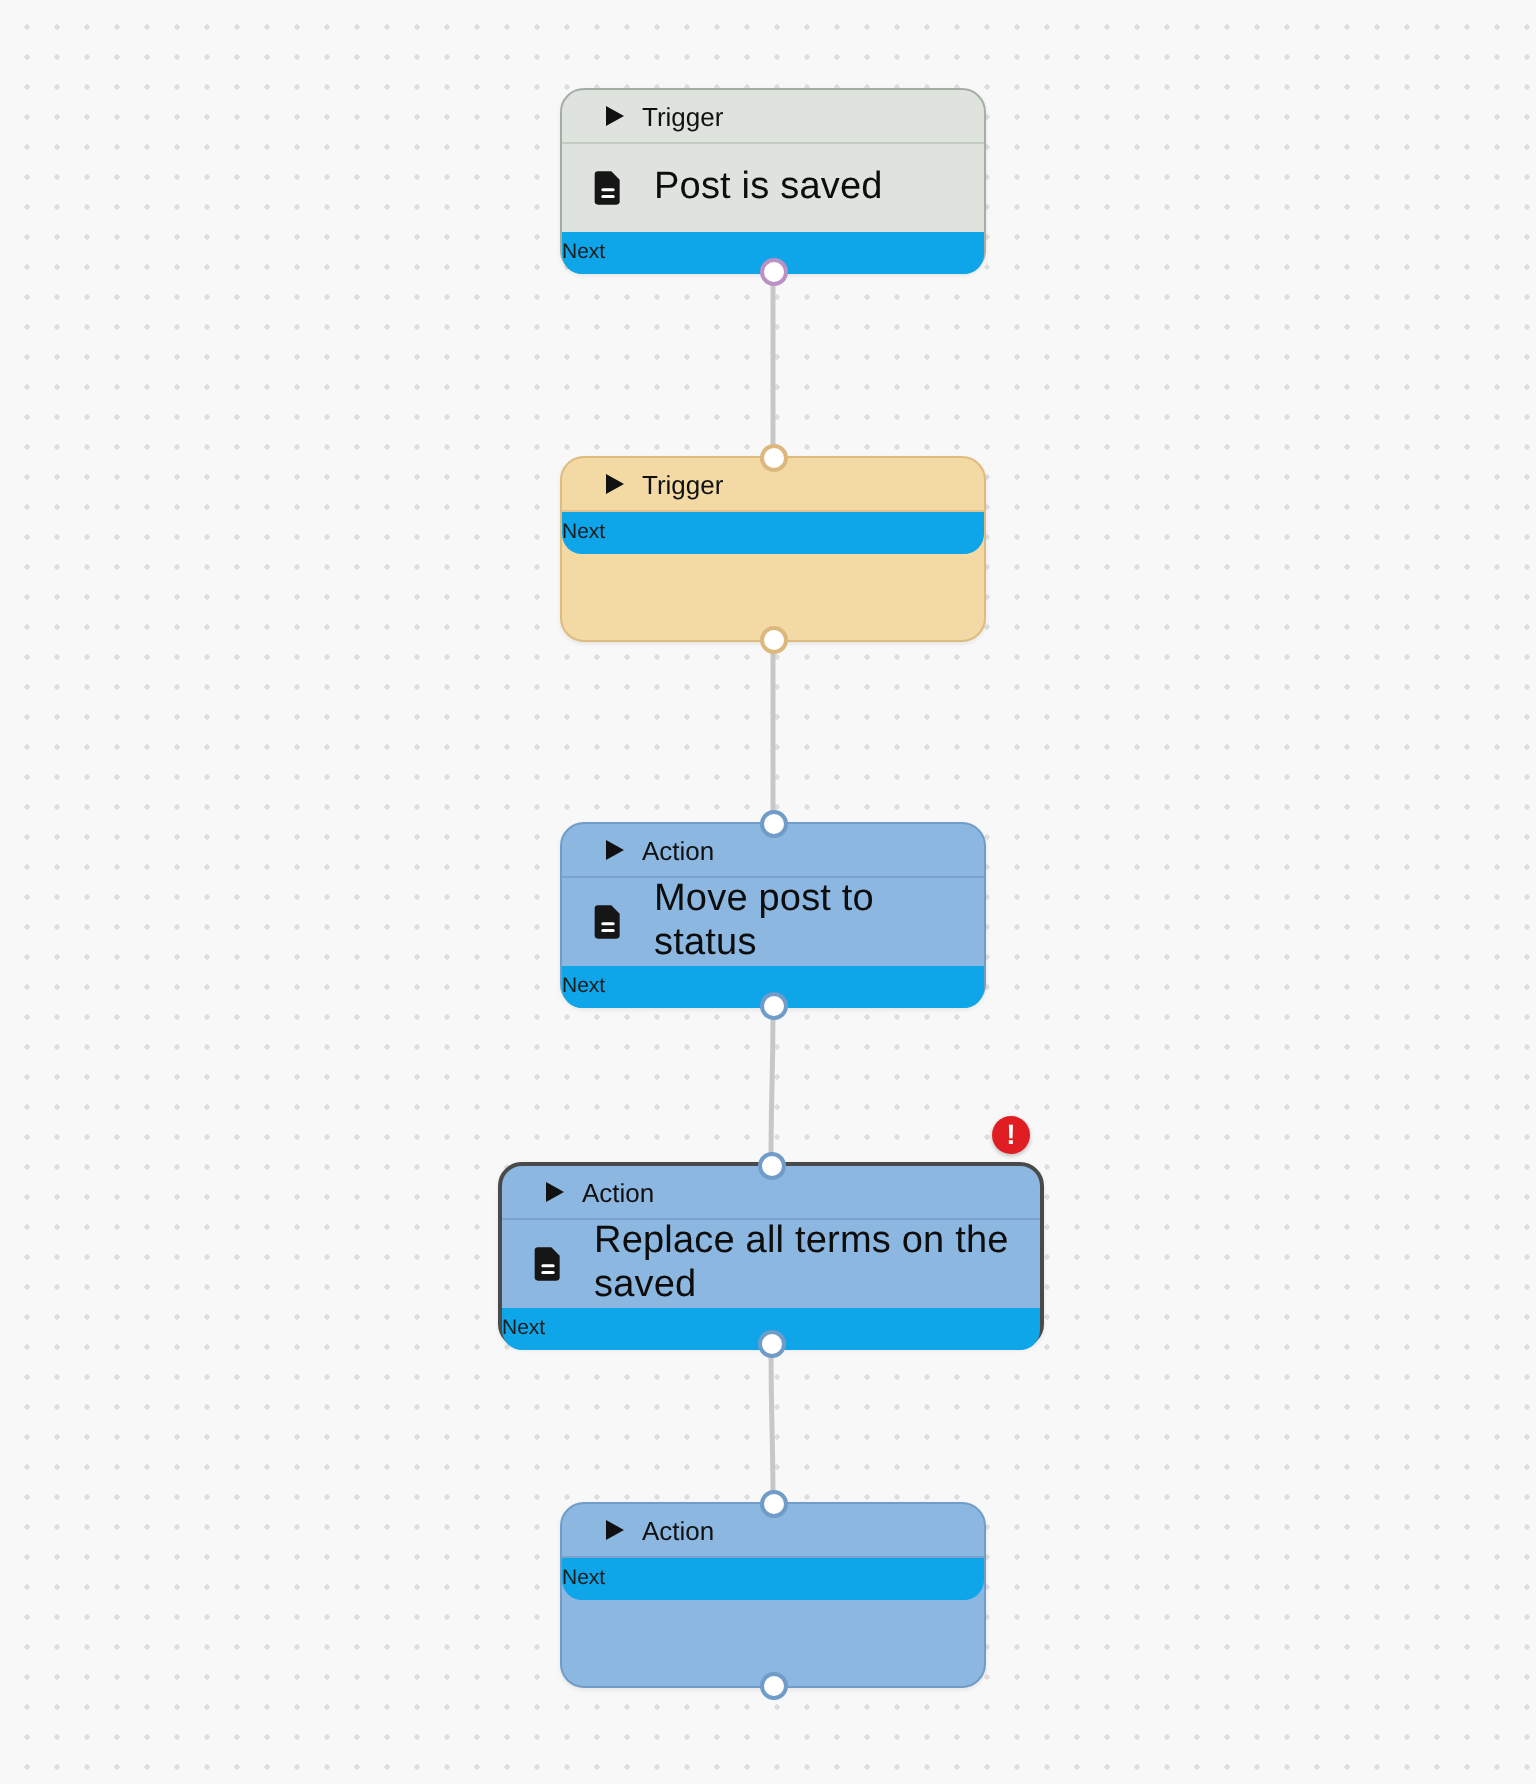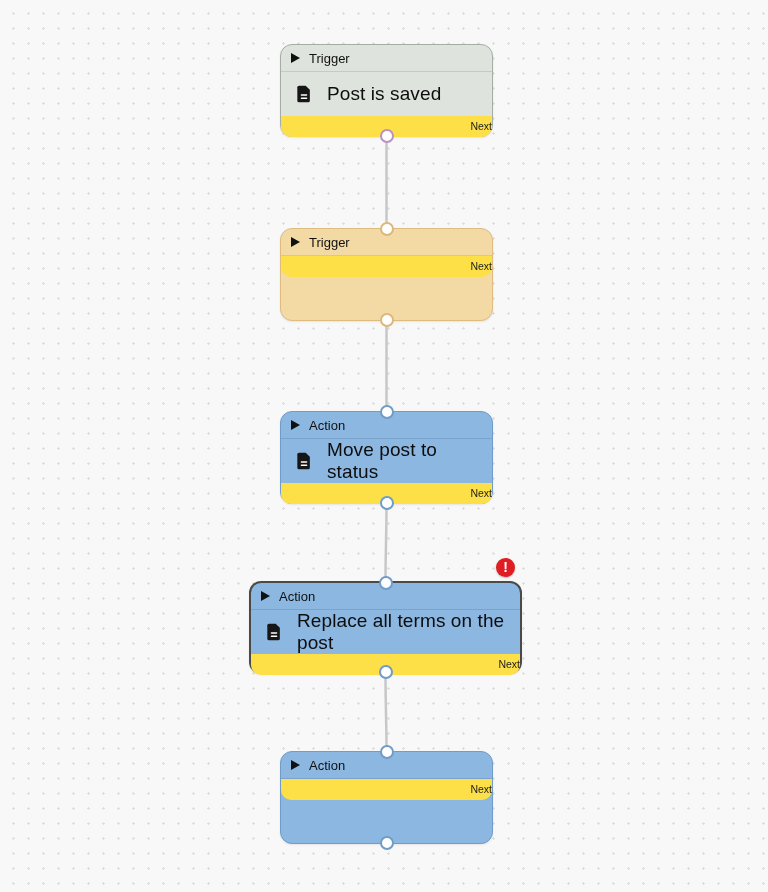--- a/index.html
+++ b/index.html
@@ -13,31 +13,31 @@
   .edges{position:absolute;left:0;top:0;width:768px;height:892px;}
   .edges path{stroke:#c7c7c7;stroke-width:2.5;fill:none;}
 
   .node{position:absolute;box-sizing:border-box;border-radius:12px;border:1.5px solid;
         box-shadow:0 1px 2px rgba(0,0,0,0.08);}
   .node.trigger{background:#dee4dd;border-color:#a5aea4;}
   .node.advanced{background:#f3daa5;border-color:#debb7f;}
   .node.action{background:#8bb7e1;border-color:#6f9cc8;}
   .node.selected{border-color:#4a4a4a;border-width:2px;}
 
-  .node-header{height:26px;display:flex;align-items:center;gap:9px;padding:0 10px;
+  .node-header{height:26px;display:flex;align-items:center;gap:9px;padding:0 22px;
                font-size:13px;color:#101010;border-bottom:1px solid;}
   .trigger .node-header{border-color:#c3cbc2;}
   .advanced .node-header{border-color:#e2c48c;}
   .action .node-header{border-color:#79a3cd;}
 
   .node-body{height:44px;display:flex;align-items:center;gap:13px;padding:0 13px;
              font-size:19px;font-weight:500;color:#0d0d0d;letter-spacing:.1px;}
 
-  .node-footer{height:21px;background:#fde047;border-radius:0 0 10px 10px;
-               text-align:right;font-size:10.5px;line-height:21px;color:#1c1c1c;}
+  .node-footer{height:21px;background:#0ea5e9;border-radius:0 0 10px 10px;
+               text-align:left;font-size:10.5px;line-height:21px;color:#1c1c1c;}
 
   .port{position:absolute;width:14px;height:14px;border-radius:50%;background:#fff;
         border:2.5px solid;box-sizing:border-box;left:50%;}
   .port-in{top:0;transform:translate(-50%,-50%);}
   .port-out{bottom:0;transform:translate(-50%,50%);}
   .trigger .port{border-color:#bb90c5;}
   .advanced .port{border-color:#dcb87c;}
   .action .port{border-color:#6f9cc8;}
 
   .error-badge{position:absolute;top:-25px;right:5px;width:19px;height:19px;border-radius:50%;
@@ -116,21 +116,21 @@
           <polygon points="0,0 9,5 0,10" fill="#111"></polygon>
         </svg>
       <span>Action</span>
     </div>
     <div class="node-body">
       <svg class="hicon" width="20" height="20" viewBox="0 0 24 24">
           <path fill="#161616" d="M6 2h8l5 5v13a2 2 0 0 1-2 2H6a2 2 0 0 1-2-2V4a2 2 0 0 1 2-2z"></path>
           <rect x="8" y="12.2" width="8" height="1.8" rx="0.9" fill="#fff"></rect>
           <rect x="8" y="16.2" width="8" height="1.8" rx="0.9" fill="#fff"></rect>
         </svg>
-      <span>Replace all terms on the post</span>
+      <span>Replace all terms on the saved</span>
     </div>
     <div class="node-footer">Next</div>
     <div class="port port-in"></div>
     <div class="port port-out"></div>
   </div>
 
   <div class="node action" style="left:280px;top:751px;width:213px;height:93px;">
     <div class="node-header">
       <svg class="hicon" width="9" height="10" viewBox="0 0 9 10">
           <polygon points="0,0 9,5 0,10" fill="#111"></polygon>

